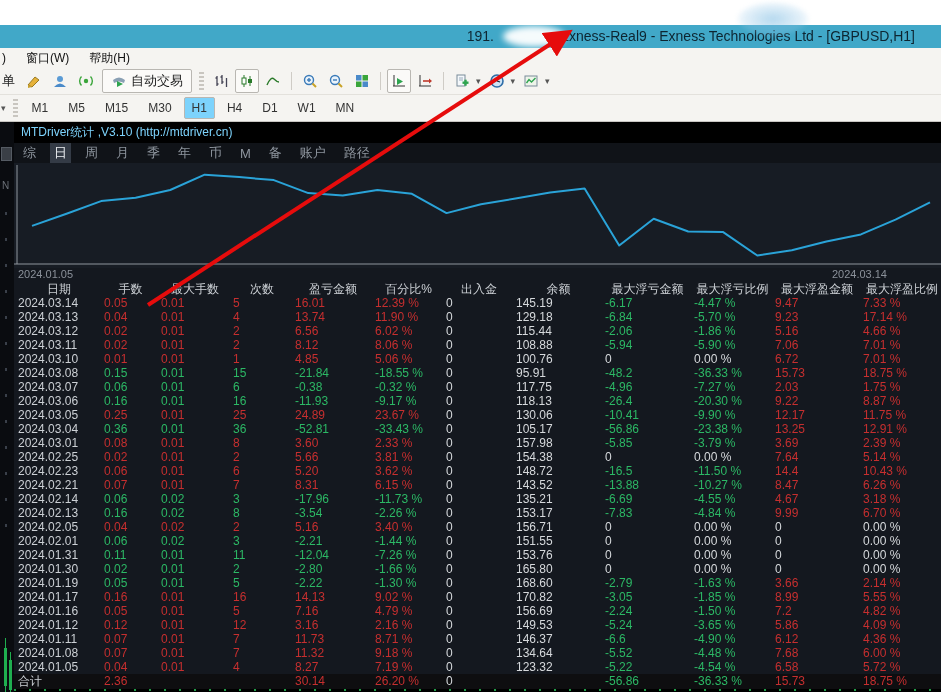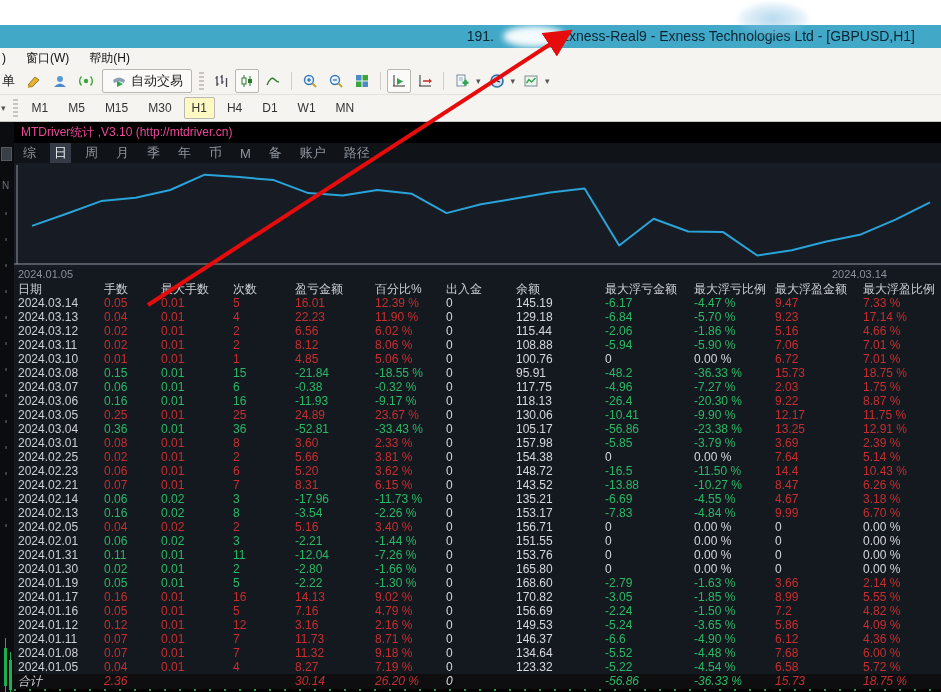--- a/index.html
+++ b/index.html
@@ -30,51 +30,51 @@
   .tfbar{position:absolute;left:0;top:95px;width:941px;height:27px;background:#f5f4f1;
     display:flex;align-items:center;border-bottom:1px solid #c8c6c2;box-sizing:border-box;}
   .tbtn{height:22px;min-width:22px;display:flex;align-items:center;justify-content:center;margin:0 1px;border:1px solid transparent;border-radius:2px;}
   .tbtn.pressed{background:#fbfaf8;border:1px solid #b9b7b2;}
   .tsep{width:1px;height:18px;background:#cfccc6;margin:0 5px;}
   .tgrip{width:5px;height:18px;margin:0 4px;background:repeating-linear-gradient(180deg,#c9c6c0 0 2px,transparent 2px 4px);}
   .partial-btn{font-size:13px;color:#222;padding:0 6px 0 2px;}
   .autotrade{display:flex;align-items:center;gap:4px;border:1px solid #b9b7b2;background:#fbfaf8;height:22px;padding:0 8px;border-radius:2px;font-size:13px;color:#222;margin:0 3px;}
   .caret{font-size:9px;color:#555;margin:0 3px 0 1px;}
   .tf-btn{height:20px;padding:0 7px;font-size:12px;color:#333;display:flex;align-items:center;border:1px solid transparent;border-radius:2px;margin:0 2px;}
-  .tf-btn.pressed{background:#fef9c3;border:1px solid #b9b7b2;}
+  .tf-btn.pressed{background:#7dd3fc;border:1px solid #b9b7b2;}
   .icon{display:inline-block;width:16px;height:16px;}
 
   
   .dark{position:absolute;left:0;top:122px;width:941px;height:570px;background:#0b0d11;}
   .leftstrip{position:absolute;left:0;top:0;width:14px;height:570px;background:#0a0c10;overflow:hidden;}
   .ls-icon{position:absolute;left:1px;top:25px;width:11px;height:14px;background:#3a3f46;border:1px solid #555b63;box-sizing:border-box;}
   .ls-n{position:absolute;left:2px;top:58px;color:#6b7077;font-size:10px;}
   .ls-dashes{position:absolute;left:5px;top:90px;width:2px;height:330px;
     background:repeating-linear-gradient(180deg,#3a404a 0 3px,transparent 3px 26px);}
   .candle{position:absolute;background:#1fae4f;}
   .wick{position:absolute;width:1px;background:#1fae4f;}
 
   .panel{position:absolute;left:14px;top:0;width:927px;height:570px;}
-  .band{height:21px;line-height:21px;background:#000;color:#ec4899;font-size:12px;padding-left:7px;}
+  .band{height:21px;line-height:21px;background:#000;color:#7dd3fc;font-size:12px;padding-left:7px;}
   .tabs{height:20px;background:#101318;display:flex;align-items:center;font-size:13px;color:#8e959e;}
   .tab{padding:1px 4px;margin:0 5px;}
   .tab.active{background:#343b46;color:#eceff2;}
   .tab.tab-path{}
 
   .chart{position:relative;height:105px;background:#171c24;}
   .chart svg{position:absolute;left:0;top:0;}
   .daterow{height:14px;background:#14181f;position:relative;font-size:11px;color:#8b919a;line-height:13px;}
   .daterow .dl{position:absolute;left:4px;top:0;}
   .daterow .dr{position:absolute;right:54px;top:0;}
 
   .grid{display:grid;grid-template-columns:86px 57px 72px 62px 80px 71px 70px 89px 89px 81px 88px 1fr;
     height:14px;line-height:14px;font-size:12px;align-items:center;}
-  .thead{color:#d4d7da;background:#14181f;}
+  .thead{color:#d4d7da;background:#14181f;text-align:center;}
   .trow{background:#14181f;}
-  .trow.total{background:#0e0e10;height:15px;line-height:15px;font-style:italic;}
+  .trow.total{background:#0e0e10;height:15px;line-height:15px;}
   .cell{overflow:hidden;white-space:nowrap;padding-left:4px;box-sizing:border-box;}
   .c-w{color:#d6d9dc;} .c-r{color:#c62f2f;} .c-g{color:#2cb865;} .c-d{color:#ccd0d5;}
   .botstrip{height:3px;background:#000;position:relative;}
   .botstrip::after{content:"";position:absolute;left:0;top:0;width:100%;height:2px;
     background:repeating-linear-gradient(90deg,rgba(40,185,85,.85) 0 2px,transparent 2px 15px);}
 
   
   .anno{position:absolute;left:0;top:0;width:941px;height:692px;pointer-events:none;z-index:40;}
 </style>
 </head>
@@ -293,21 +293,21 @@
             <span class="cell c-g">-6.17</span>
             <span class="cell c-g">-4.47 %</span>
             <span class="cell c-r">9.47</span>
             <span class="cell c-r">7.33 %</span>
           </div>
           <div class="grid trow">
             <span class="cell c-d">2024.03.13</span>
             <span class="cell c-r">0.04</span>
             <span class="cell c-r">0.01</span>
             <span class="cell c-r">4</span>
-            <span class="cell c-r">22.23</span>
+            <span class="cell c-r">13.74</span>
             <span class="cell c-r">11.90 %</span>
             <span class="cell c-w">0</span>
             <span class="cell c-w">129.18</span>
             <span class="cell c-g">-6.84</span>
             <span class="cell c-g">-5.70 %</span>
             <span class="cell c-r">9.23</span>
             <span class="cell c-r">17.14 %</span>
           </div>
           <div class="grid trow">
             <span class="cell c-d">2024.03.12</span>

